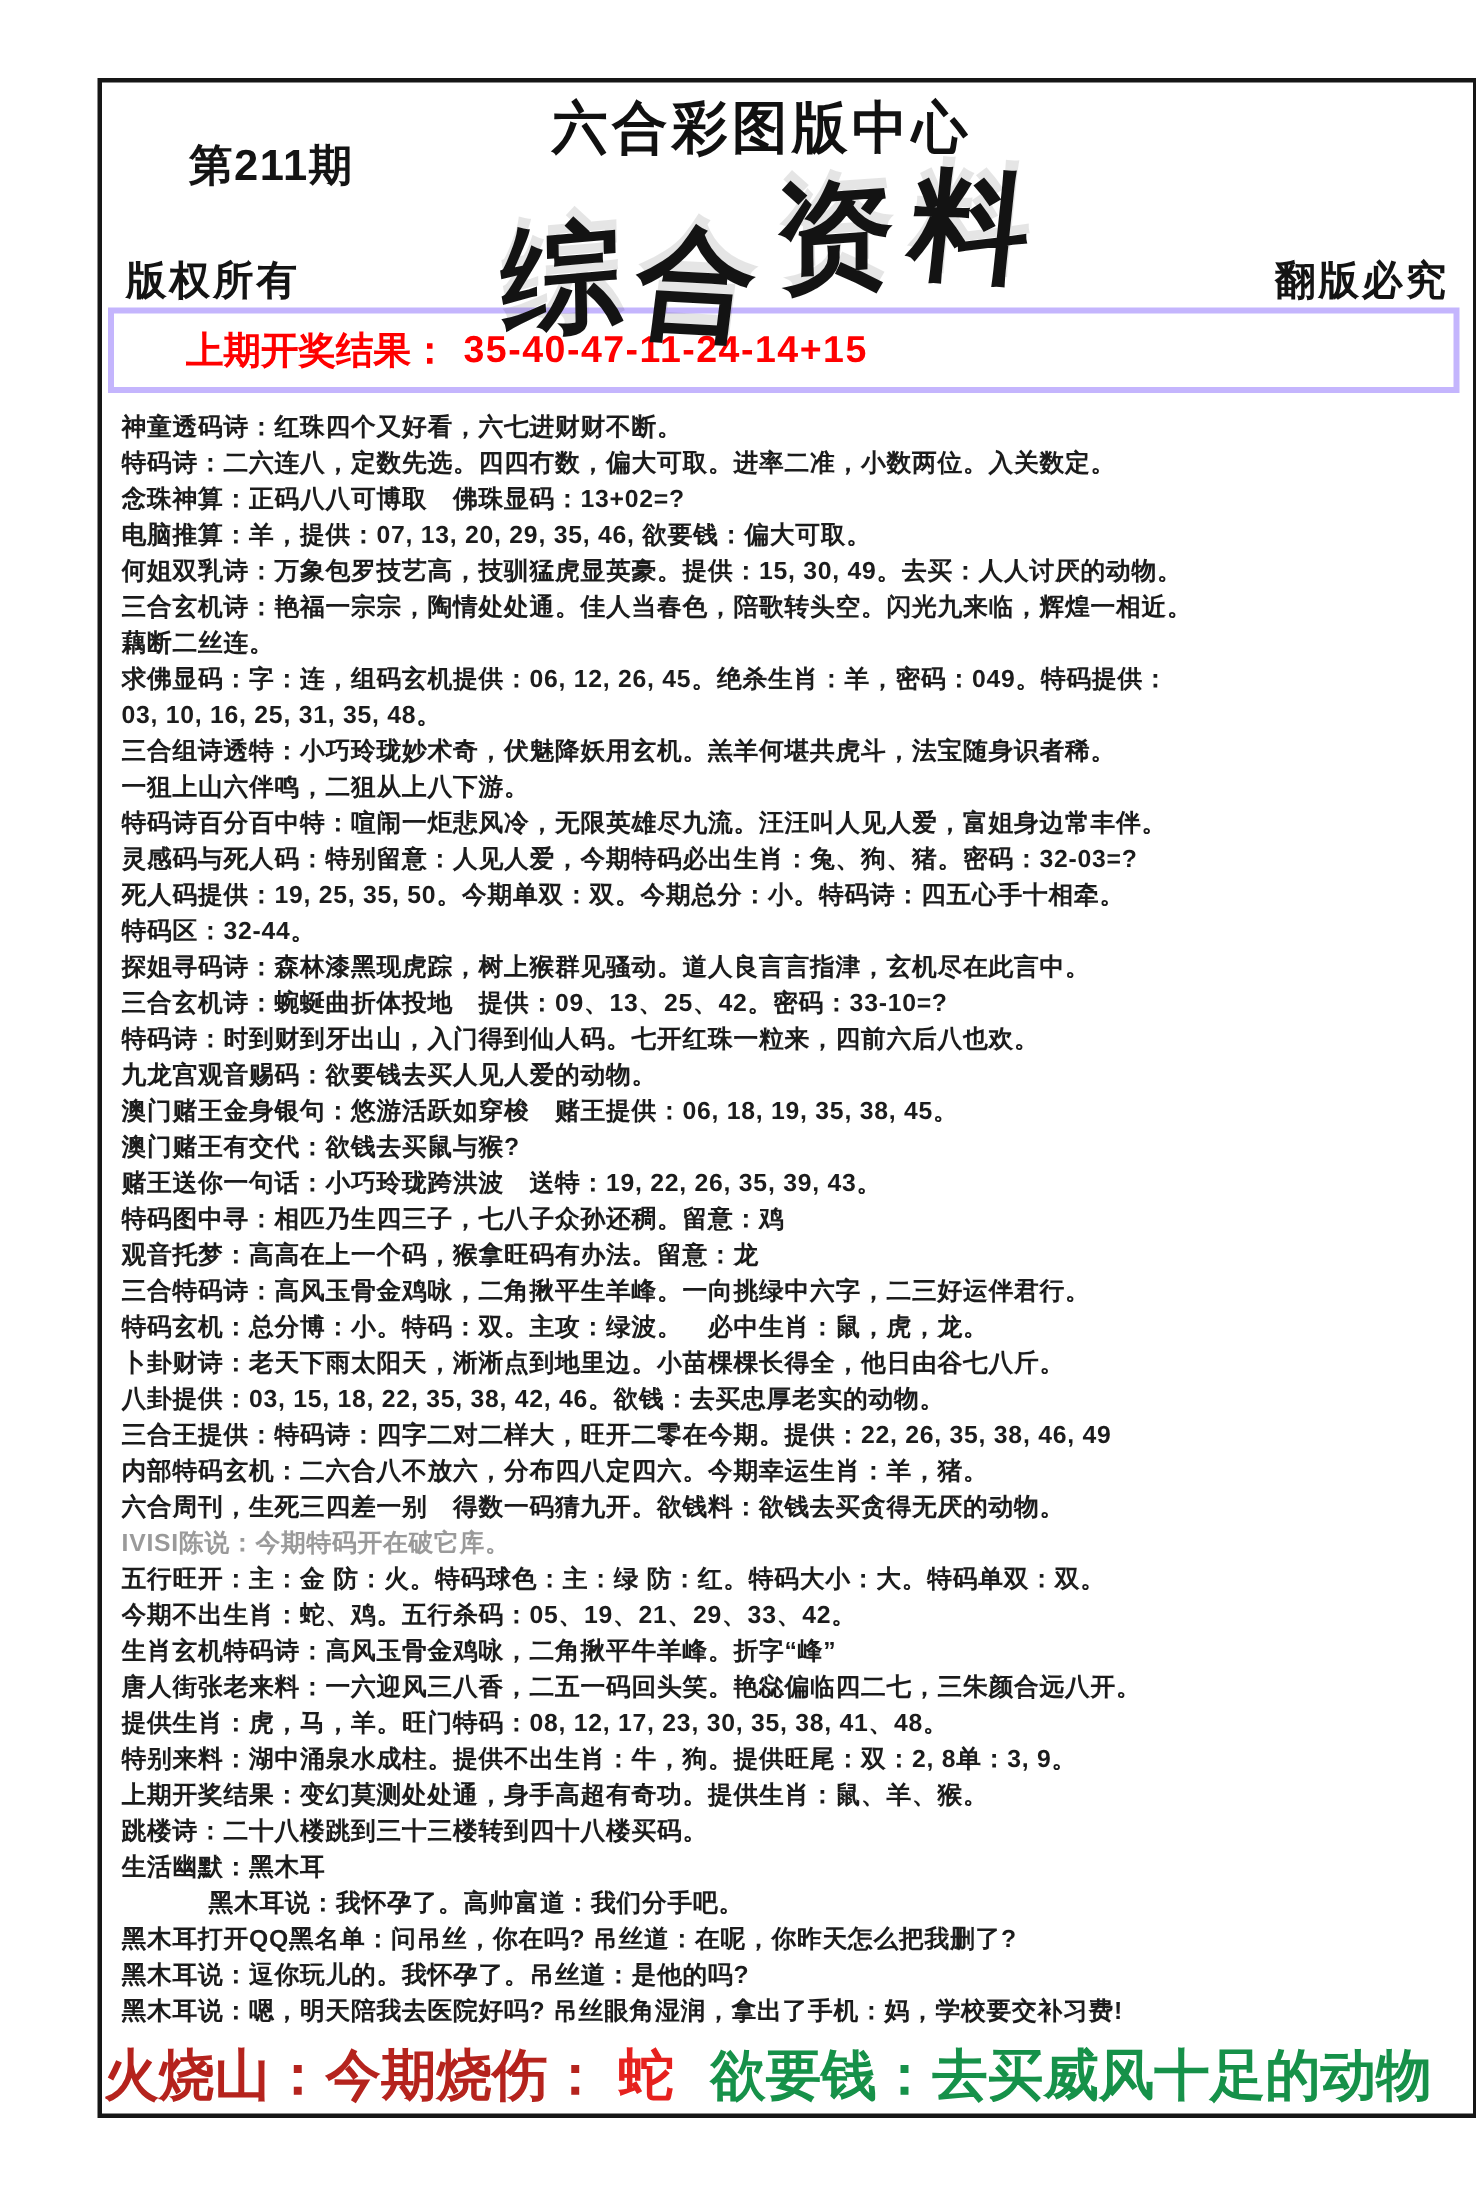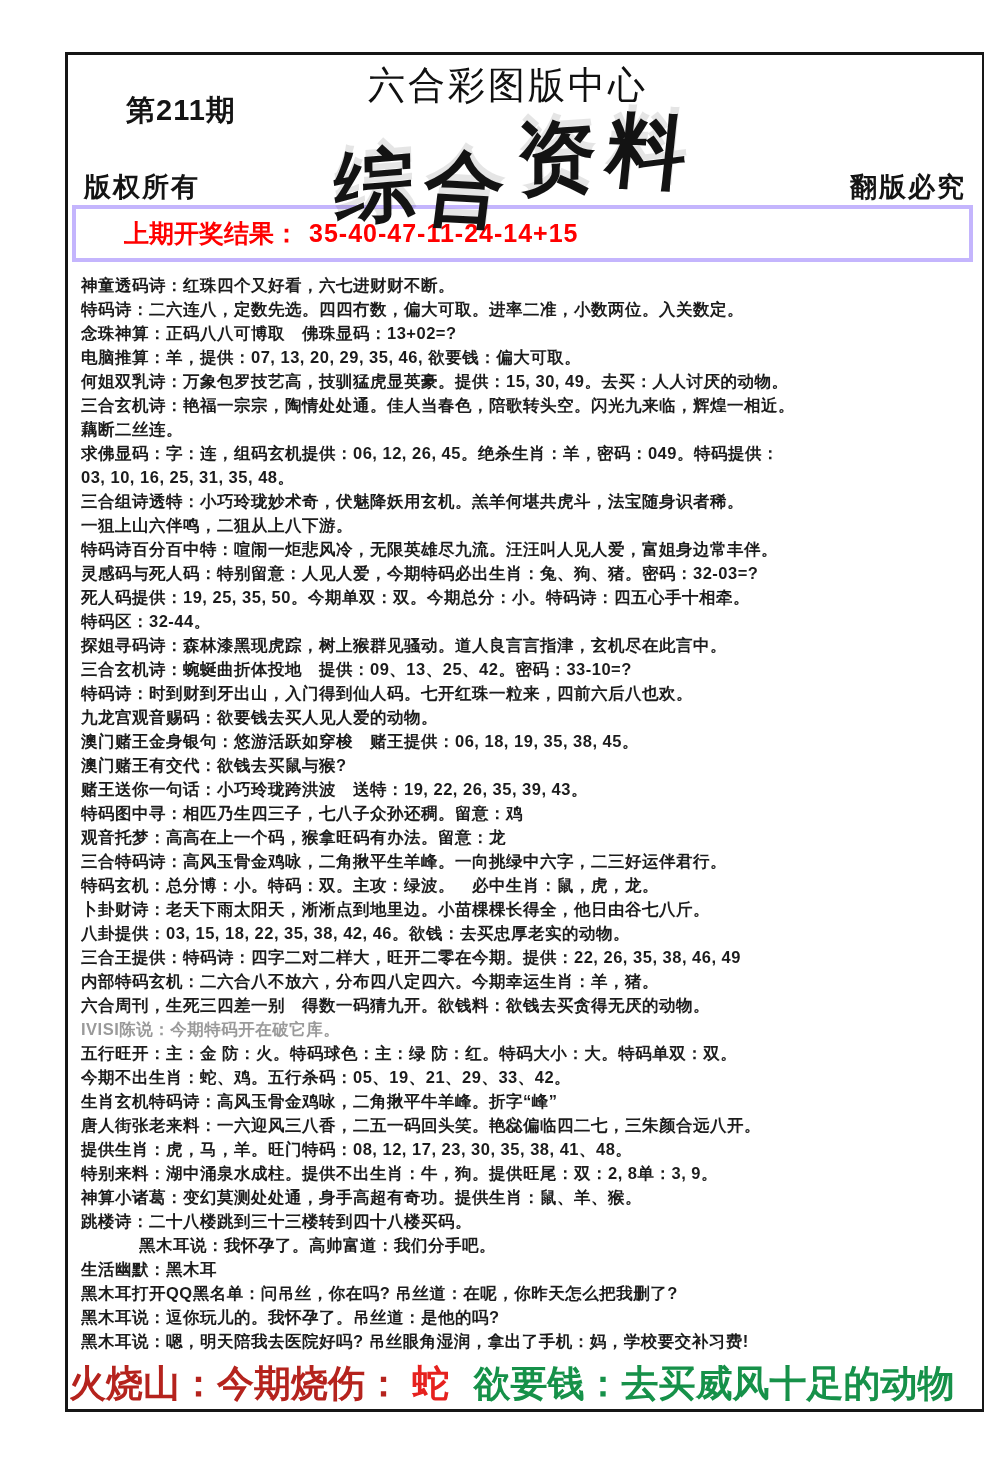--- a/index.html
+++ b/index.html
@@ -13,21 +13,21 @@
     border:3px solid #161616;box-sizing:border-box;background:#fff;
   }
   
   .header{position:relative;height:150px;}
   .issue{
     position:absolute;left:58px;top:36px;
     font-size:29px;font-weight:800;color:#141414;letter-spacing:1px;
   }
   .center-title{
     position:absolute;left:300px;top:6px;
-    font-size:37px;font-weight:400;color:#111;letter-spacing:3px;
+    font-size:37px;font-weight:700;color:#111;letter-spacing:3px;
     transform:scaleY(1.02);white-space:nowrap;
   }
   .big-title{
     position:absolute;left:268px;top:52px;width:580px;
     font-size:80px;font-weight:900;color:#131313;letter-spacing:10px;
     white-space:nowrap;transform:skewX(-4deg);
   }
   .big-title .ch{display:inline-block;text-shadow:1px -7px 0 rgba(0,0,0,0.10);}
   .big-title .ch0{transform:translateY(26px) rotate(-5deg);}
   .big-title .ch1{transform:translateY(30px) rotate(3deg);}
@@ -116,24 +116,24 @@
       <div class="line">三合王提供：特码诗：四字二对二样大，旺开二零在今期。提供：22, 26, 35, 38, 46, 49</div>
       <div class="line">内部特码玄机：二六合八不放六，分布四八定四六。今期幸运生肖：羊，猪。</div>
       <div class="line">六合周刊，生死三四差一别　得数一码猜九开。欲钱料：欲钱去买贪得无厌的动物。</div>
       <div class="line muted">IVISI陈说：今期特码开在破它库。</div>
       <div class="line">五行旺开：主：金 防：火。特码球色：主：绿 防：红。特码大小：大。特码单双：双。</div>
       <div class="line">今期不出生肖：蛇、鸡。五行杀码：05、19、21、29、33、42。</div>
       <div class="line">生肖玄机特码诗：高风玉骨金鸡咏，二角揪平牛羊峰。折字“峰”</div>
       <div class="line">唐人街张老来料：一六迎风三八香，二五一码回头笑。艳惢偏临四二七，三朱颜合远八开。</div>
       <div class="line">提供生肖：虎，马，羊。旺门特码：08, 12, 17, 23, 30, 35, 38, 41、48。</div>
       <div class="line">特别来料：湖中涌泉水成柱。提供不出生肖：牛，狗。提供旺尾：双：2, 8单：3, 9。</div>
-      <div class="line">神算小诸葛：变幻莫测处处通，身手高超有奇功。提供生肖：鼠、羊、猴。</div>
+      <div class="line">上期开奖结果：变幻莫测处处通，身手高超有奇功。提供生肖：鼠、羊、猴。</div>
       <div class="line">跳楼诗：二十八楼跳到三十三楼转到四十八楼买码。</div>
+      <div class="line">生活幽默：黑木耳</div>
       <div class="line indent">黑木耳说：我怀孕了。高帅富道：我们分手吧。</div>
-      <div class="line">生活幽默：黑木耳</div>
       <div class="line">黑木耳打开QQ黑名单：问吊丝，你在吗? 吊丝道：在呢，你昨天怎么把我删了?</div>
       <div class="line">黑木耳说：逗你玩儿的。我怀孕了。吊丝道：是他的吗?</div>
       <div class="line">黑木耳说：嗯，明天陪我去医院好吗? 吊丝眼角湿润，拿出了手机：妈，学校要交补习费!</div>
     </div>
 
   <div class="footer-line">
     <span class="red">火烧山：今期烧伤：</span>
     <span class="snake">蛇</span>
     <span class="green">欲要钱：去买威风十足的动物</span>
   </div>

